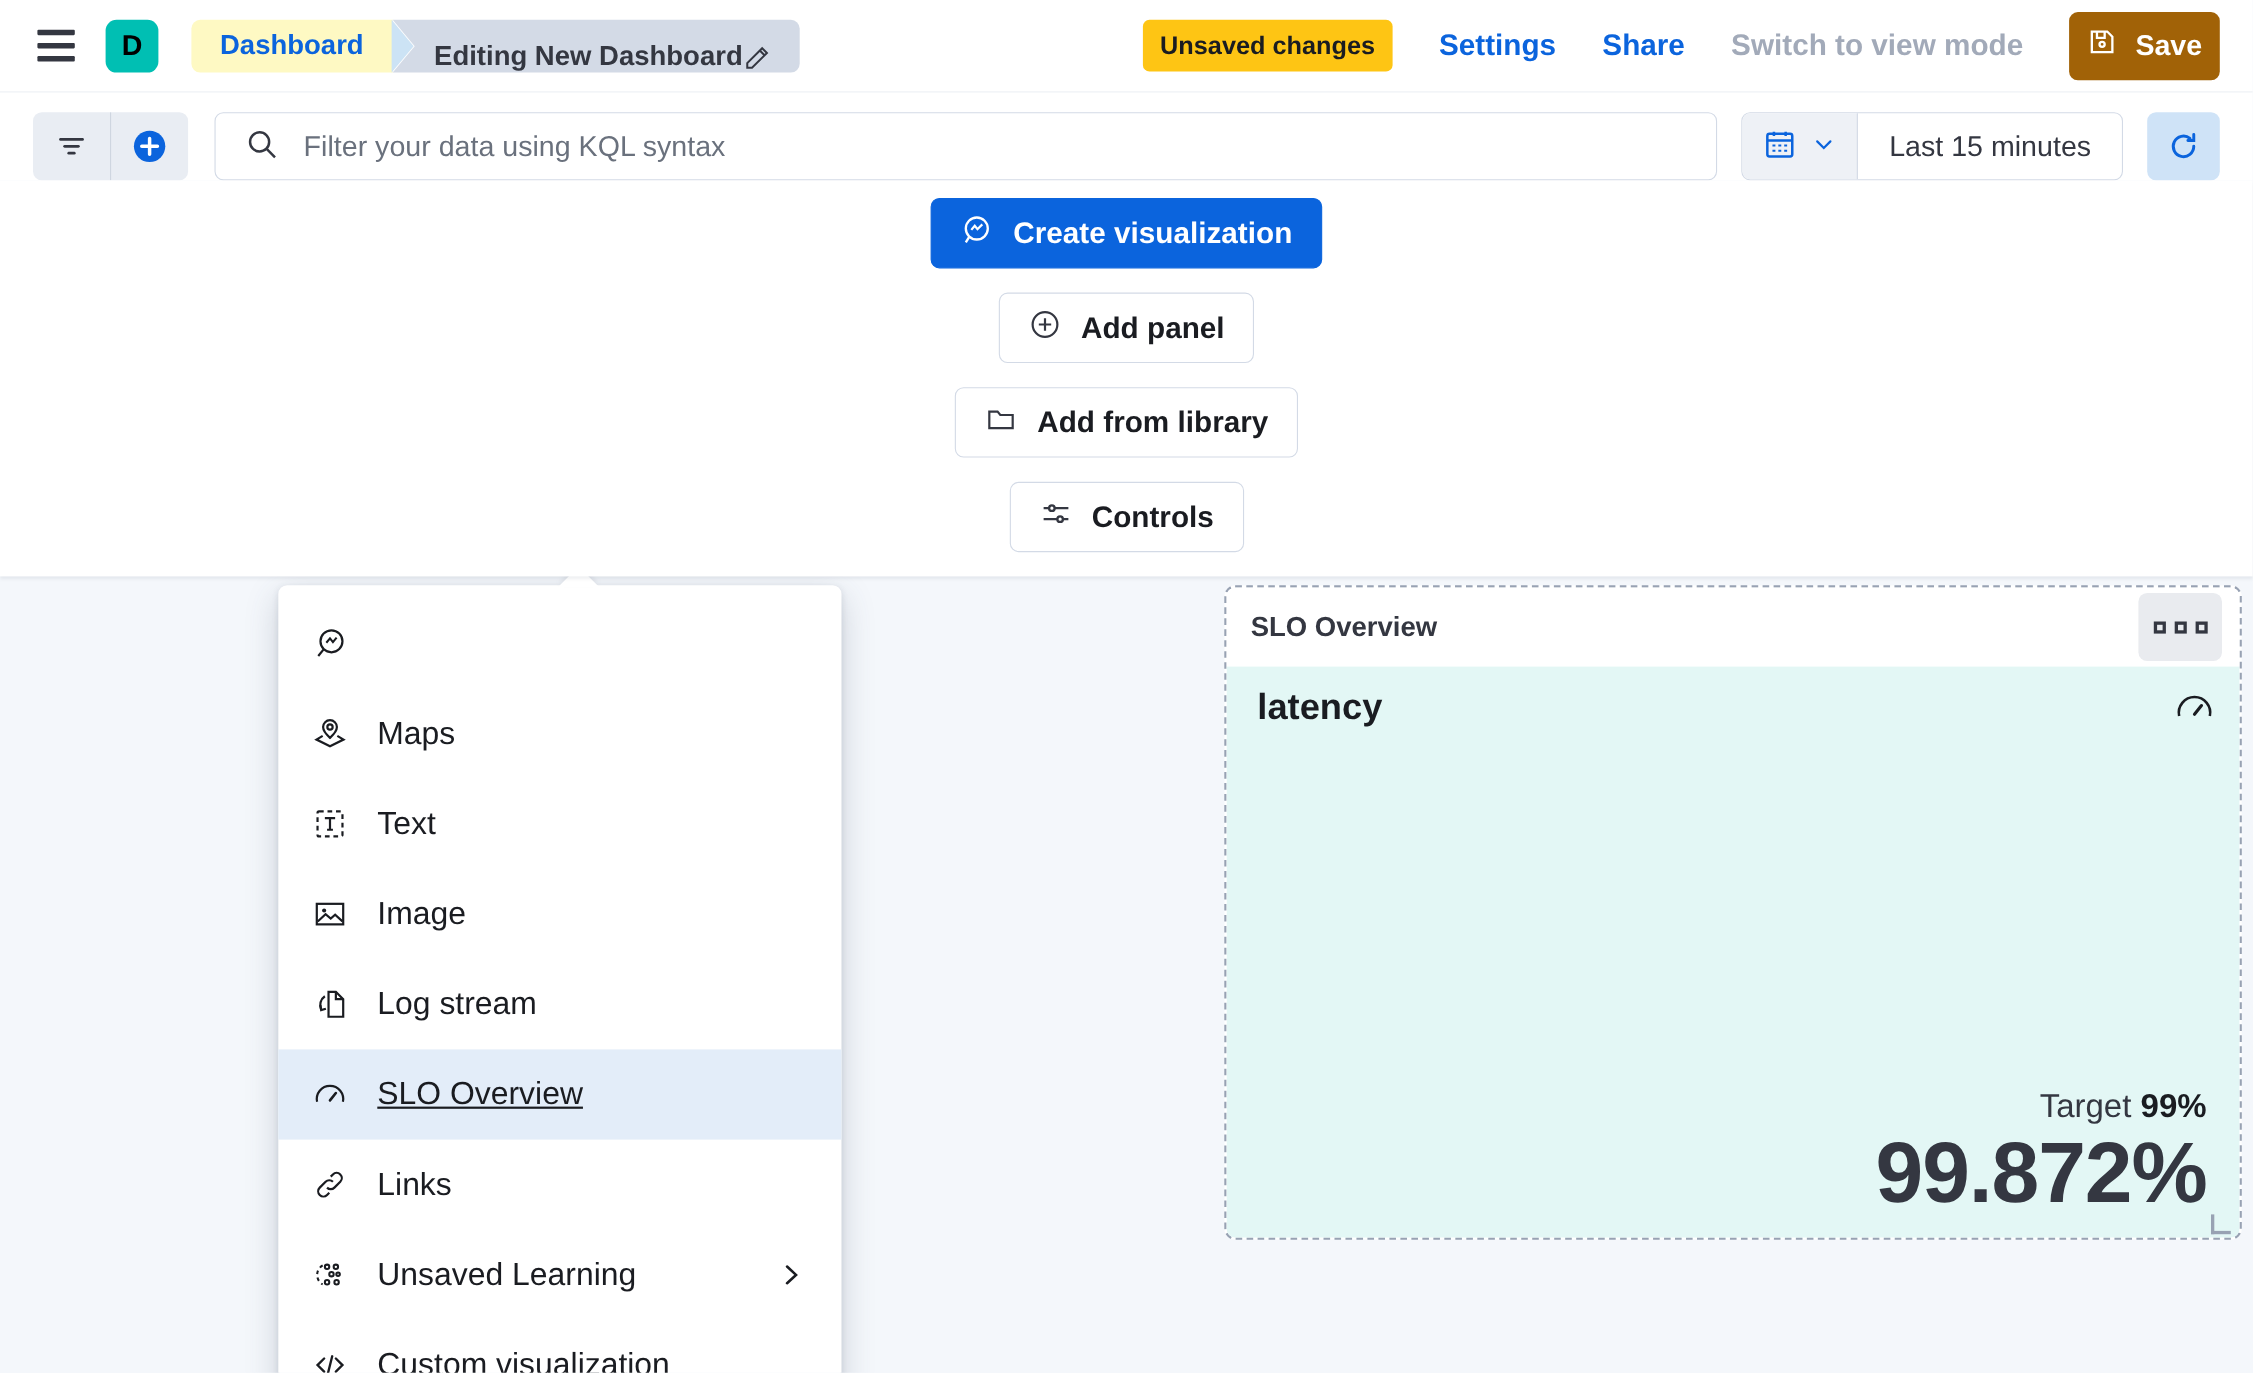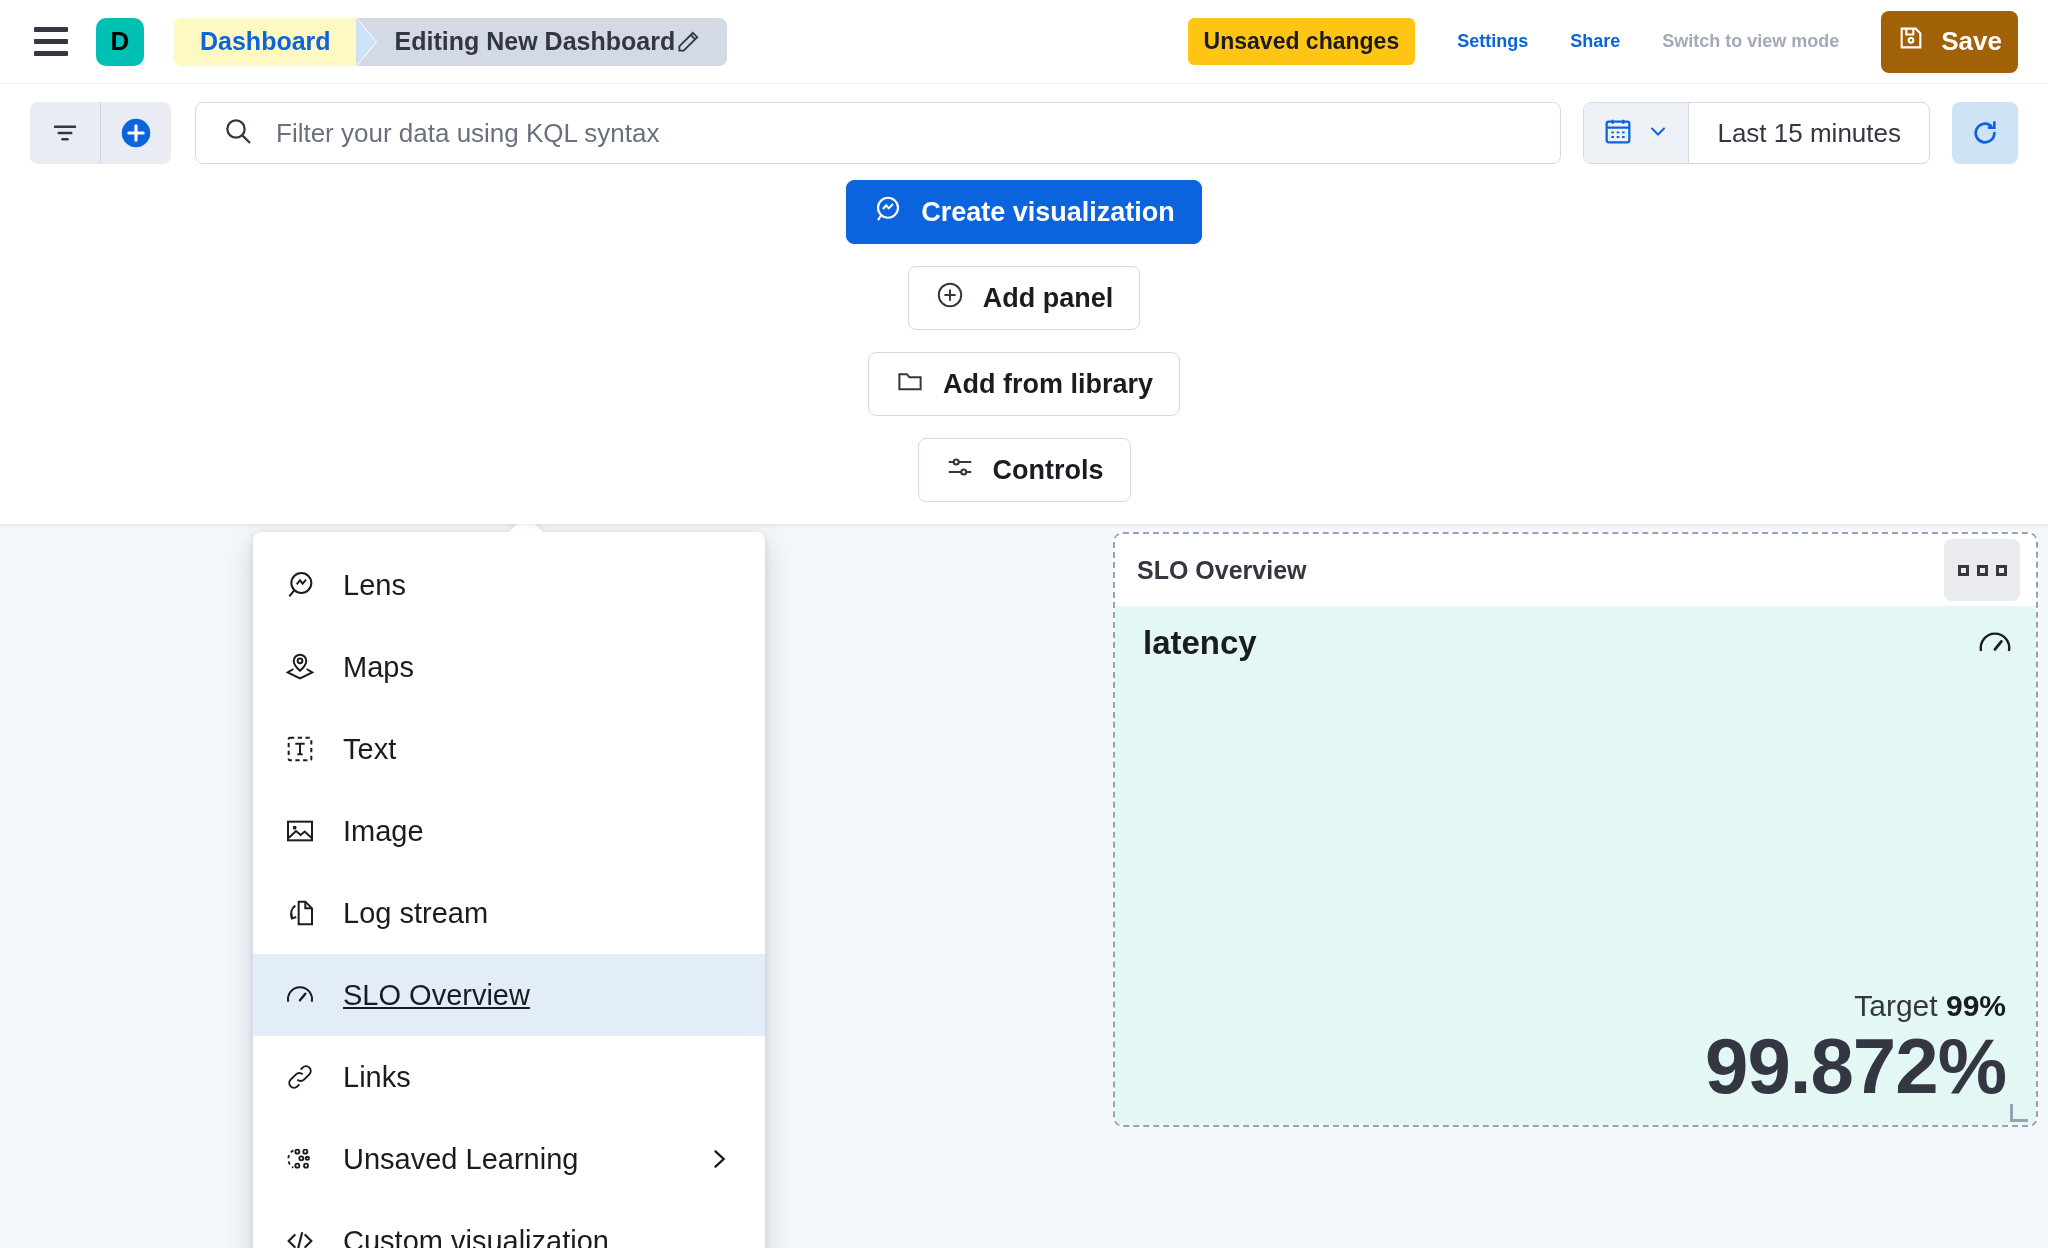--- a/index.html
+++ b/index.html
@@ -52,39 +52,40 @@
     content:""; position:absolute; right:-19px; top:0;
     border-top: 24px solid transparent;
     border-bottom: 24px solid transparent;
     border-left: 20px solid #CCE3F5;
     z-index: 2;
   }
   .crumb-last {
     background: #D3DAE6; color: #343741;
     border-radius: 0 8px 8px 0;
     padding-left: 38px; padding-right: 26px;
+    align-items: flex-end;
   }
   .crumb-last::before {
     content:""; position:absolute; left:0; top:0;
     border-top: 24px solid transparent;
     border-bottom: 24px solid transparent;
     border-left: 20px solid #FFFFFF;
     z-index: 1;
   }
   .pencil-icon { display:flex; align-items:center; }
 
   .hdr-right { margin-left: auto; display: flex; align-items: center; gap: 0; }
   .unsaved-badge {
     background: #FEC514; color: #1a1c21;
     font-size: 23px; font-weight: 700;
     padding: 10px 16px; border-radius: 6px;
     white-space: nowrap;
   }
   .hdr-link {
-    font-size: 18px; font-weight: 600; color: #0B64DD;
+    font-size: 27px; font-weight: 600; color: #0B64DD;
     margin-left: 42px; white-space: nowrap; cursor: pointer;
   }
   .hdr-link.muted { color: #A2AAB9; cursor: default; }
   .save-btn {
     margin-left: 42px;
     background: #a16207; color: #fff;
     border: none; border-radius: 8px;
     height: 62px; padding: 0 16px;
     display: flex; align-items: center; gap: 16px;
     font-size: 26px; font-weight: 700;
@@ -392,21 +393,20 @@
   <div class="popover">
 
     <div class="menu-item">
       <span class="mi-icon">
         <svg width="32" height="32" viewBox="0 0 24 24" fill="none" stroke="#1a1c21" stroke-width="1.5">
           <circle cx="13" cy="10.5" r="7.5"></circle>
             <path d="M7.8 15.8L4 20.5"></path>
           <path d="M9.5 11.5l2.5-3 2 2.5L16.5 8" stroke-width="1.4"></path>
         </svg>
       </span>
-      <span class="mi-label">Lens</span>
     </div>
 
     <div class="menu-item">
       <span class="mi-icon">
         <svg width="32" height="32" viewBox="0 0 24 24" fill="none" stroke="#1a1c21" stroke-width="1.5">
           <path d="M12 2.8c2.6 0 4.7 2.1 4.7 4.7 0 3.2-4.7 7.3-4.7 7.3S7.3 10.7 7.3 7.5C7.3 4.9 9.4 2.8 12 2.8z"></path>
           <circle cx="12" cy="7.4" r="1.8"></circle>
           <path d="M7 13.5L2.8 16 12 20.5 21.2 16 17 13.5"></path>
         </svg>
       </span>

